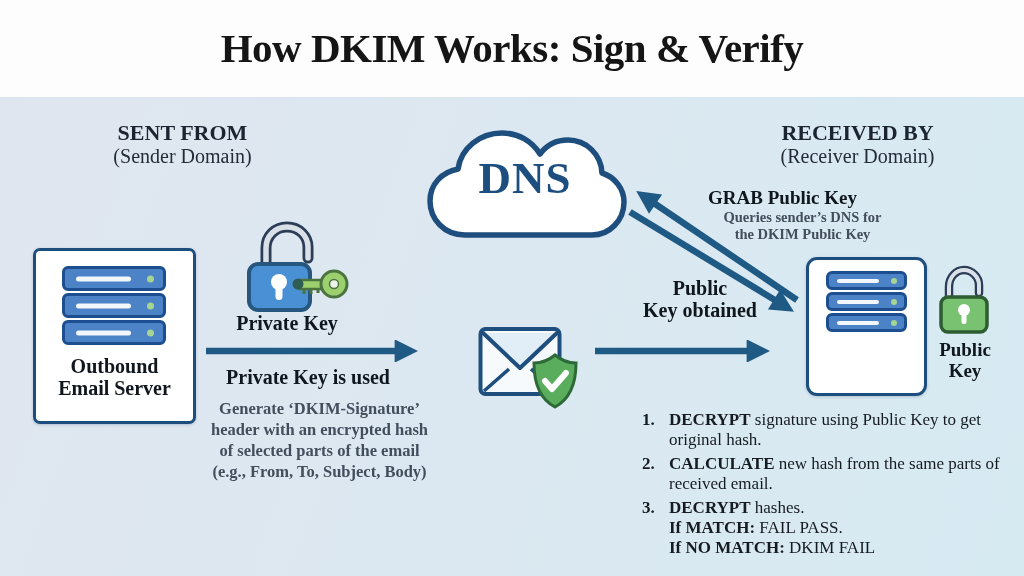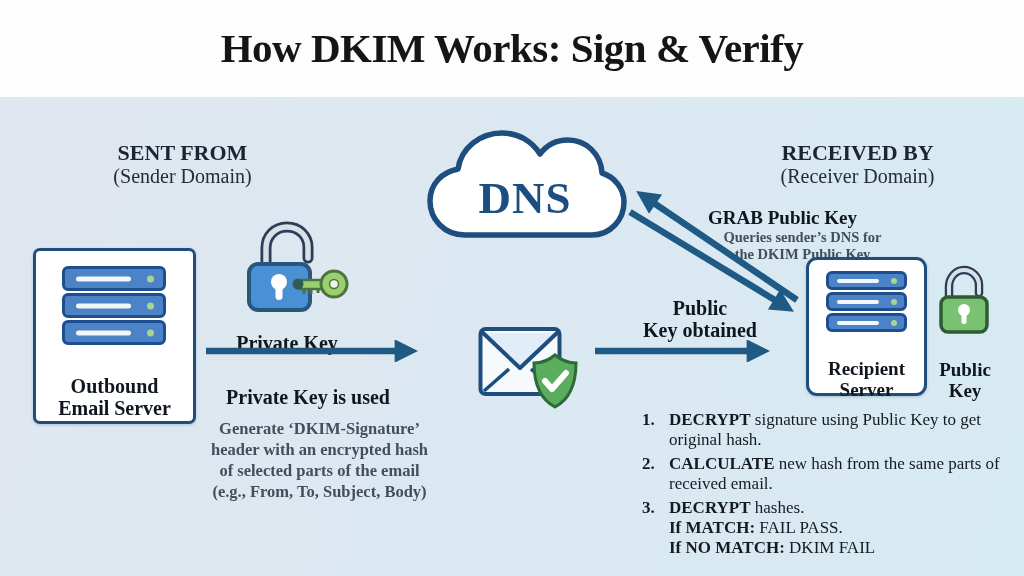--- a/index.html
+++ b/index.html
@@ -3,21 +3,21 @@
 <meta charset="utf-8">
 <style>
   html,body{margin:0;padding:0;}
   #stage{
     position:relative;width:1024px;height:576px;overflow:hidden;
     font-family:Liberation Serif, serif;
     background:#0ea5e9;
   }
   .abs{position:absolute;}
   .pre{white-space:pre-line;}
-  .ctr{text-align:center;margin-top:20px;}
+  .ctr{text-align:center;}
 
   
   #title-band{left:0;top:0;width:1024px;height:97px;background:#fdfdfd;}
   #main-title{
     left:0;top:24px;width:1024px;text-align:center;
     font-size:41px;font-weight:bold;color:#151515;letter-spacing:-0.5px;
   }
 
   
   #canvas{
@@ -171,22 +171,20 @@
         </div>
       <div class="unit">
           <span class="line"></span>
           <span class="dot"></span>
         </div>
       <div class="unit">
           <span class="line"></span>
           <span class="dot"></span>
         </div>
     </div>
-    <div class="box-label pre ctr" style="position:absolute;left:0;top:79px;width:100%;font-size:19px;">Recipient
-Server</div>
   </div>
 
   <svg class="abs" style="left:934px;top:264px;" width="60" height="70" viewBox="0 0 60 70">
     <path d="M15,36 V23 C15,13 22,6 30,6 C38,6 45,13 45,21 V29" fill="none" stroke="#2c3e57" stroke-width="8.5" stroke-linecap="round"></path>
     <path d="M15,36 V23 C15,13 22,6 30,6 C38,6 45,13 45,21 V29" fill="none" stroke="#d9e0e8" stroke-width="4" stroke-linecap="round"></path>
     <rect x="7" y="33" width="46" height="35" rx="7" fill="#79c272" stroke="#2e5c33" stroke-width="3.5"></rect>
     <circle cx="30" cy="46" r="6" fill="#ffffff"></circle>
     <rect x="27.5" y="49" width="5" height="11" rx="2.5" fill="#ffffff"></rect>
   </svg>
   <div class="abs ctr pre" style="left:925px;top:340px;width:80px;font-size:19px;font-weight:bold;color:#10161d;line-height:1.1;">Public

